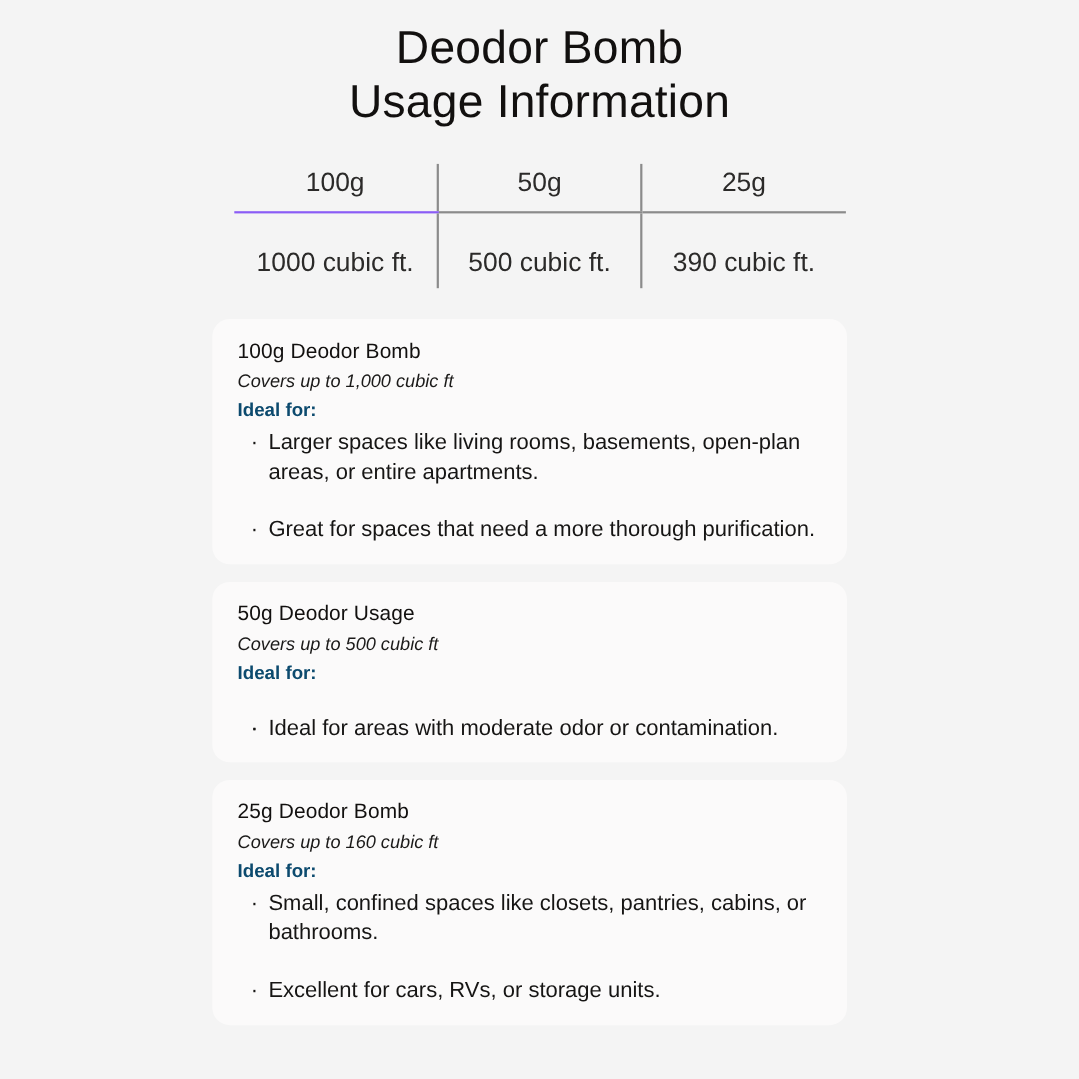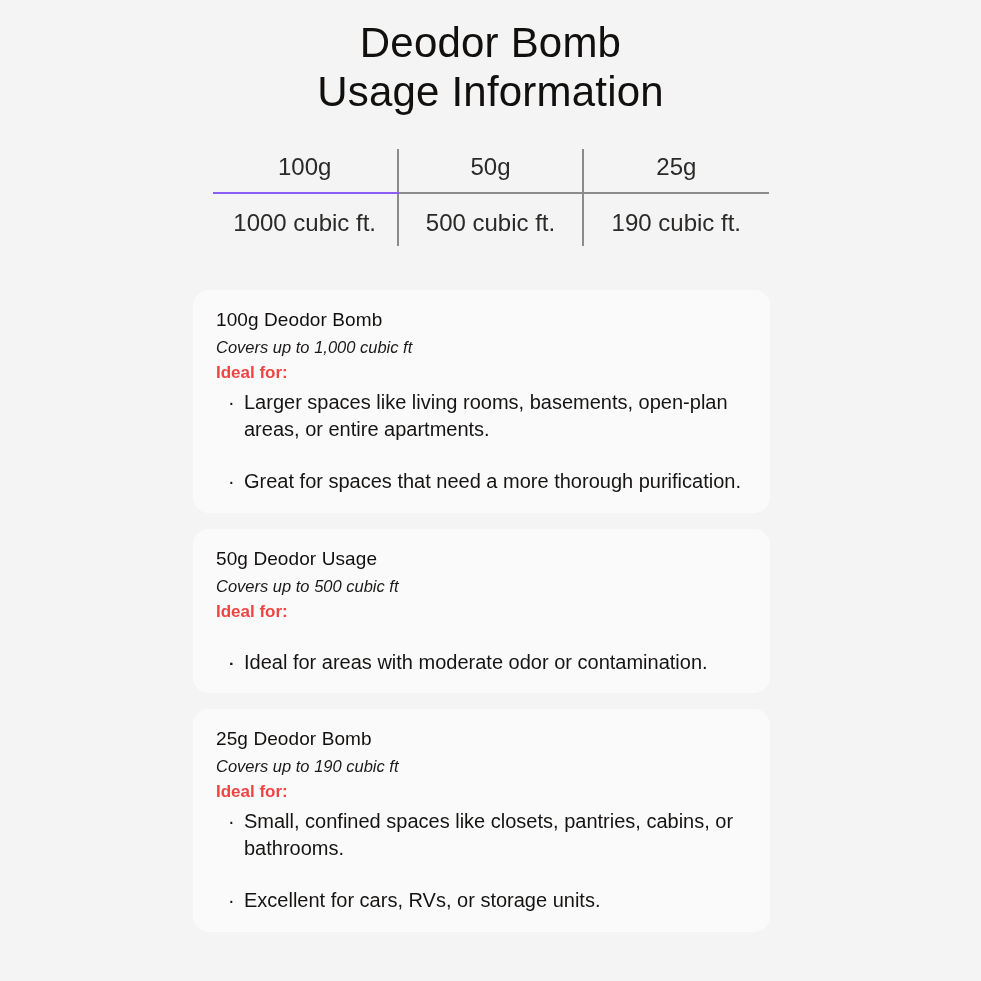--- a/index.html
+++ b/index.html
@@ -45,21 +45,21 @@
     padding: 0;
     vertical-align: middle;
   }
   .coverage-table th {
     height: 36px;
     padding-bottom: 7px;
     border-bottom: 2px solid #8b5cf6;
   }
   .coverage-table td {
     height: 46px;
-    padding-top: 6px;
+    padding-top: 22px;
   }
   .coverage-table th.divider,
   .coverage-table td.divider {
     border-left: 2px solid #8b8b8b;
   }
   .coverage-table th.divider { border-bottom: 2px solid #8b8b8b; }
 
   
   .cards {
     position: absolute;
@@ -91,21 +91,21 @@
     font-style: italic;
     font-weight: 400;
     line-height: 22px;
     color: #1b1a19;
     margin: 0 0 3px 0;
   }
   .card-ideal {
     font-size: 17px;
     font-weight: 700;
     line-height: 23px;
-    color: #ef4444;
+    color: #0c4a6e;
     margin: 0 0 5px 0;
   }
   .card-list {
     list-style: none;
     margin: 0;
     padding: 0;
   }
   .card-list li {
     position: relative;
     padding-left: 28px;
@@ -137,21 +137,21 @@
     <tr>
       <th>100g</th>
       <th class="divider">50g</th>
       <th class="divider">25g</th>
     </tr>
   </thead>
   <tbody>
     <tr>
       <td>1000 cubic ft.</td>
       <td class="divider">500 cubic ft.</td>
-      <td class="divider">190 cubic ft.</td>
+      <td class="divider">390 cubic ft.</td>
     </tr>
   </tbody>
 </table>
 
 <div class="cards">
 
   <div class="card">
     <div class="card-inner">
       <div class="card-title">100g Deodor Bomb</div>
       <div class="card-subtitle">Covers up to 1,000 cubic ft</div>
@@ -182,21 +182,21 @@
           <span class="bullet">·</span>
           <span>Ideal for areas with moderate odor or contamination.</span>
         </li>
       </ul>
     </div>
   </div>
 
   <div class="card">
     <div class="card-inner">
       <div class="card-title">25g Deodor Bomb</div>
-      <div class="card-subtitle">Covers up to 190 cubic ft</div>
+      <div class="card-subtitle">Covers up to 160 cubic ft</div>
       <div class="card-ideal">Ideal for:</div>
       <ul class="card-list">
         <li>
           <span class="bullet">·</span>
           <span>Small, confined spaces like closets, pantries, cabins, or bathrooms.</span>
         </li>
         <li>
           <span class="bullet">·</span>
           <span>Excellent for cars, RVs, or storage units.</span>
         </li>

